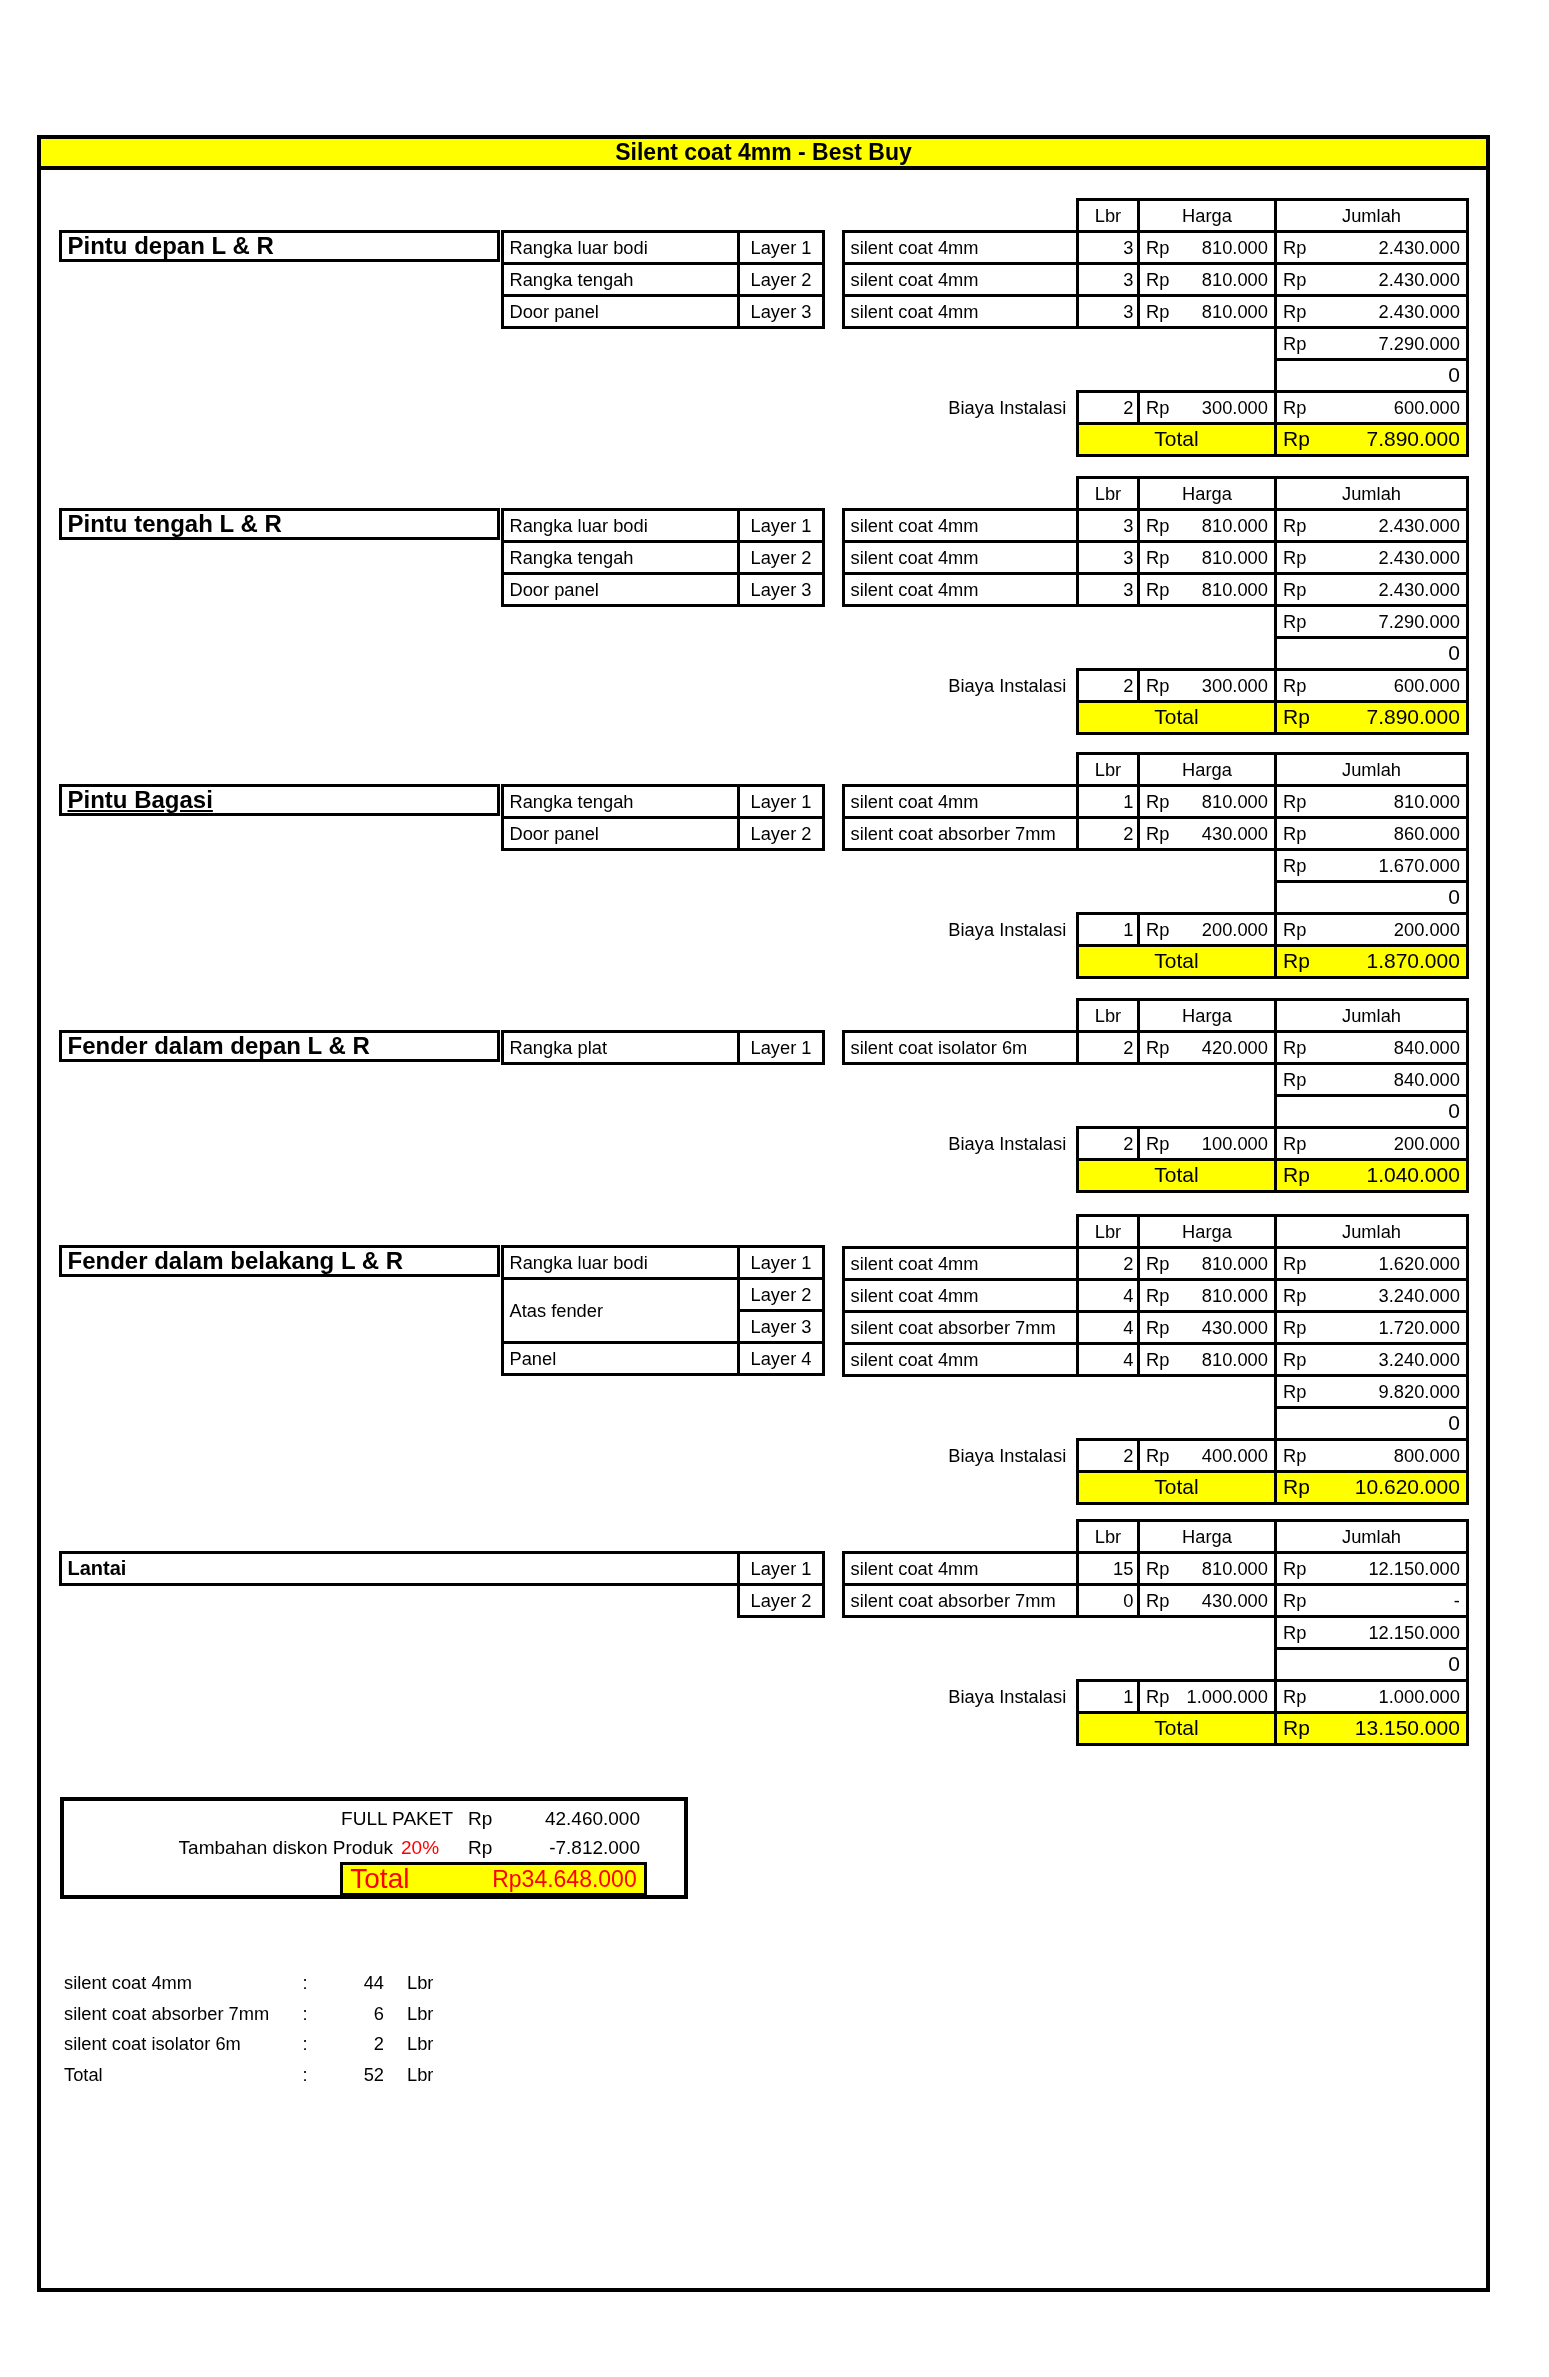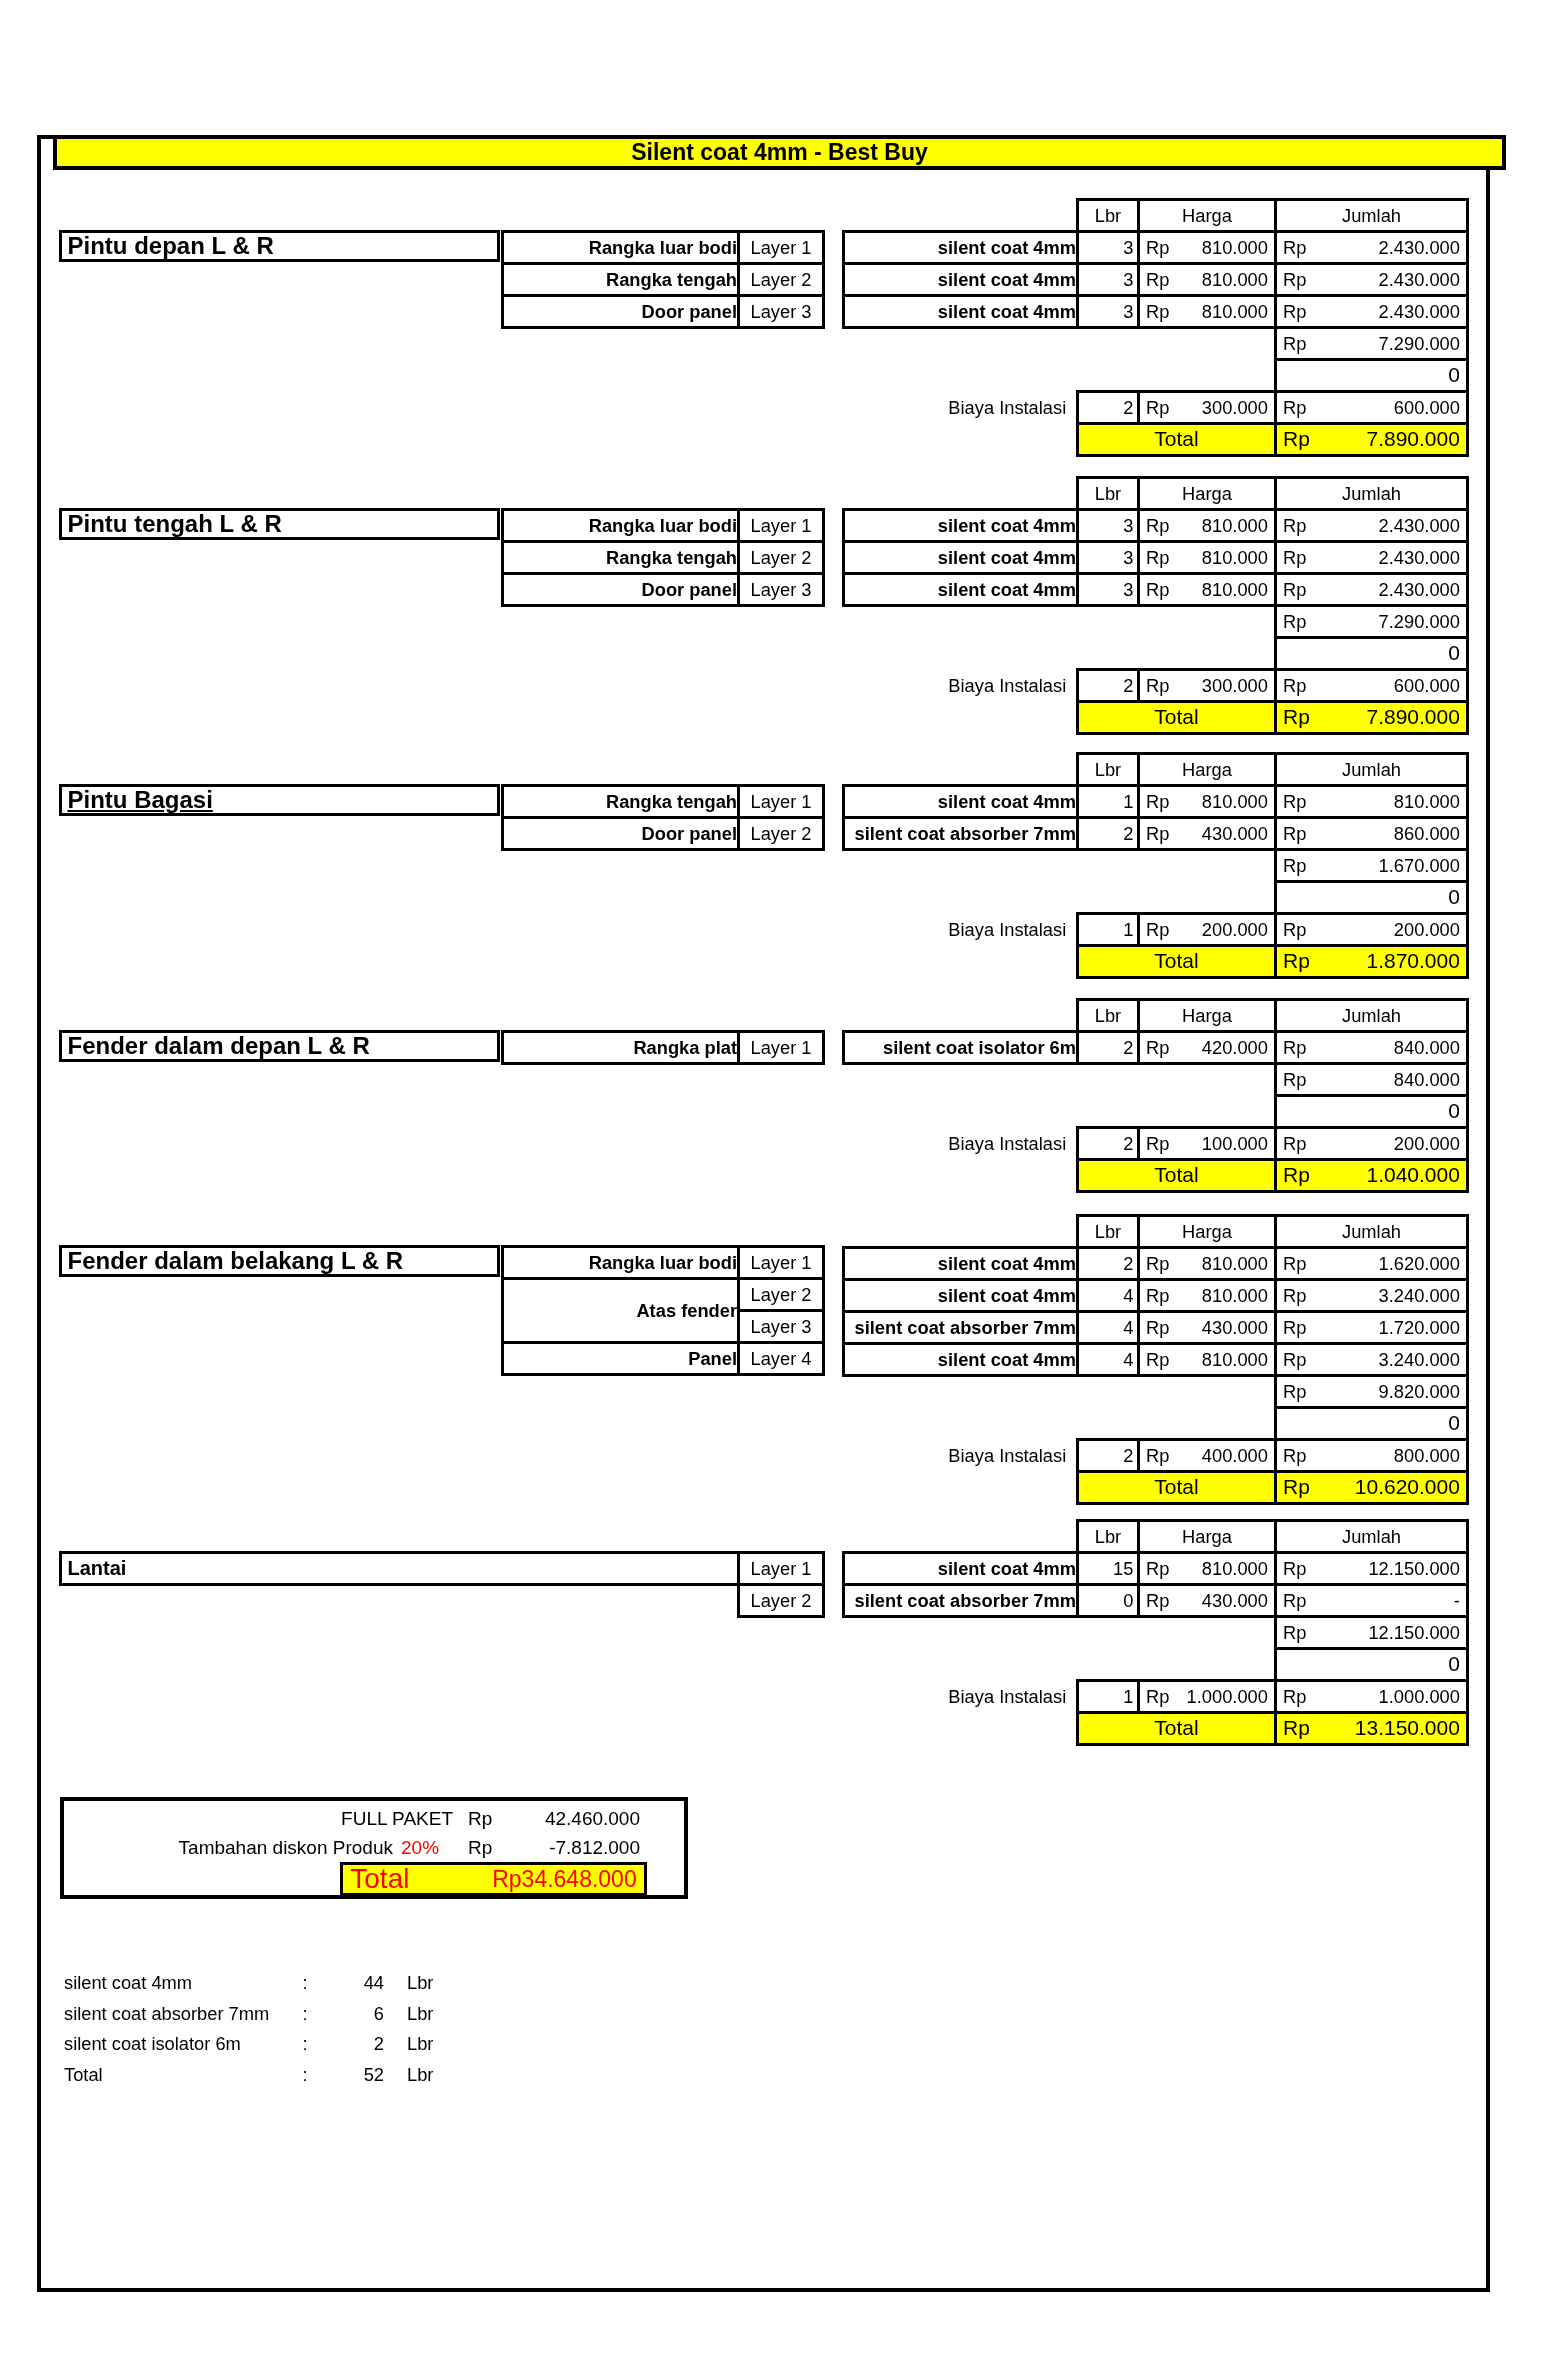--- a/index.html
+++ b/index.html
@@ -8,21 +8,21 @@
   .abs{position:absolute;box-sizing:border-box;}
   .outer{border:4.9px solid #000;background:#fff;}
   .title-bar{border:4.9px solid #000;background:#FFFF00;display:flex;align-items:center;
              justify-content:center;font-weight:600;font-size:23px;}
   table.t{border-collapse:collapse;table-layout:fixed;position:absolute;box-sizing:border-box;}
   td{height:32px;padding:0;font-size:18.3px;line-height:1.05;vertical-align:middle;
      box-sizing:border-box;overflow:hidden;white-space:nowrap;}
   td.b{border:3.7px solid #000;background:#fff;}
   td.nb{border:0;background:transparent;}
   .ctr{text-align:center;}
-  .mat{text-align:right;padding-left:5.5px;font-weight:bold;}
+  .mat{text-align:left;padding-left:5.5px;}
   .qty{text-align:right;padding-right:3.7px;}
   .cc{display:flex;justify-content:space-between;align-items:center;padding:0 6.1px;}
   .biayalbl{text-align:right;padding-right:9.8px;}
   td.zero{text-align:right;padding-right:6.1px;font-size:21px;}
   td.yellow{background:#FFFF00;}
   .totaltxt{font-size:21px;}
   .big span{font-size:21px;}
   .c-mat{width:234px}.c-lbr{width:61px}.c-harga{width:137px}.c-jumlah{width:192px}
   .c-part{width:236px}.c-layer{width:85px}.c-lab6{width:678px}
   .seclabel{border:3.7px solid #000;width:441px;height:32px;font-weight:bold;font-size:24px;
@@ -49,21 +49,21 @@
   .m-qty{left:253px;width:67px;text-align:right;}
   .m-unit{left:343px;width:55px;text-align:left;}
 </style>
 </head>
 <body>
 
 <div class="page">
 
   <div class="abs outer" style="left:37px;top:135px;width:1453px;height:2157px;"></div>
 
-  <div class="abs title-bar" style="left:37px;top:135px;width:1453px;height:35px;margin-left:16px;">Silent coat 4mm - Best Buy</div>
+  <div class="abs title-bar" style="left:37px;top:135px;width:1453px;height:35px;">Silent coat 4mm - Best Buy</div>
 
   <div class="abs seclabel" style="left:59px;top:230px;">Pintu depan L &amp; R</div>
 
   <table class="t" style="left:501px;top:230px;">
     <colgroup>
         <col class="c-part">
         <col class="c-layer">
       </colgroup>
     <tbody>
         <tr>

